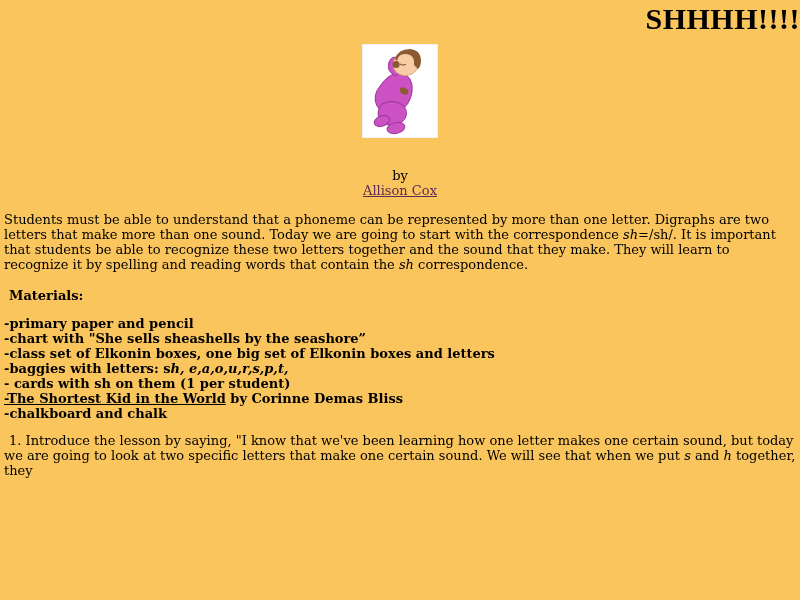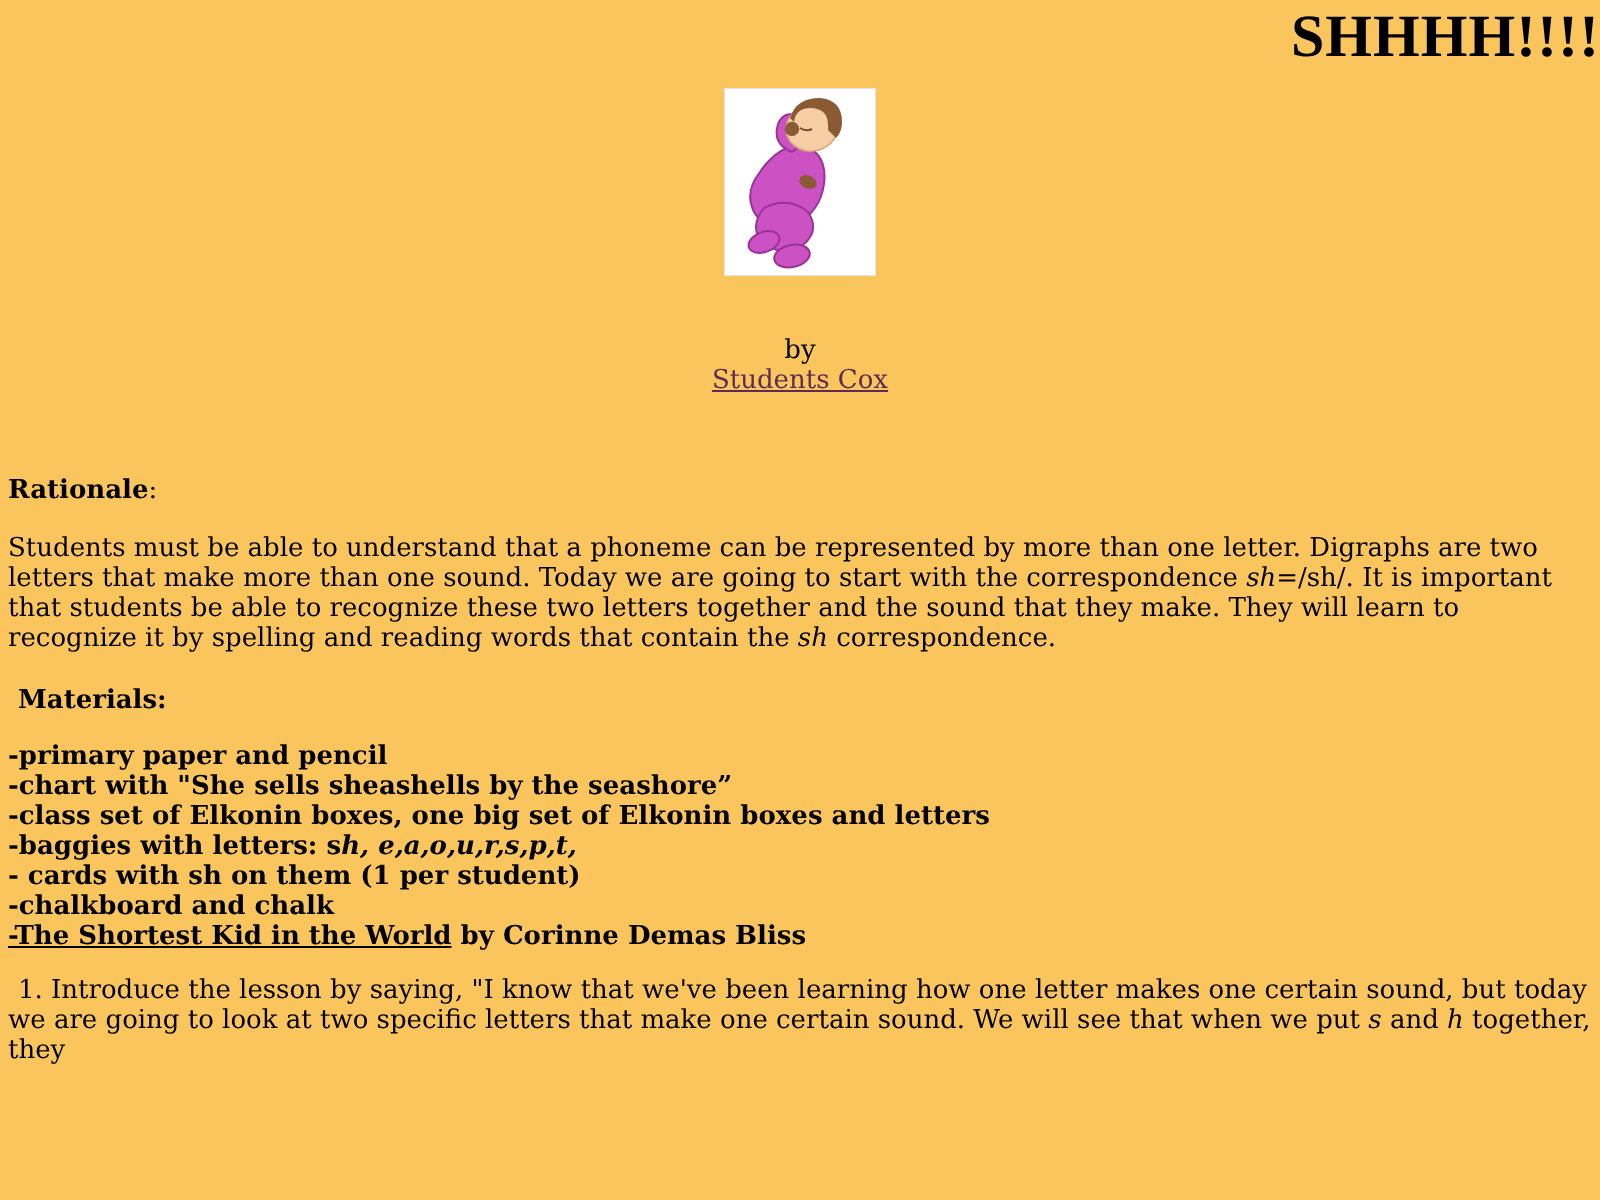--- a/index.html
+++ b/index.html
@@ -71,34 +71,33 @@
 
       <circle cx="34" cy="20.5" r="3.6" fill="#8A5A33"></circle>
 
       <ellipse cx="42" cy="47" rx="4.5" ry="3.2" fill="#8A5A33" transform="rotate(25 42 47)"></ellipse>
     </svg>
   </span>
 </div>
 
 <div class="byline">
   <span class="by">by</span>
-  <a class="author">Students Cox</a>
+  <a class="author">Allison Cox</a>
 </div>
 
 <div class="content">
 
-  <div class="heading rationale-h"><span class="seg-b">Rationale</span><span>:</span></div>
   <div class="rationale-p"><span>Students must be able to understand that a phoneme can be represented by more than one letter. Digraphs are two letters that make more than one sound. Today we are going to start with the correspondence </span><span class="seg-i">sh</span><span>=/sh/. It is important that students be able to recognize these two letters together and the sound that they make. They will learn to recognize it by spelling and reading words that contain the </span><span class="seg-i">sh</span><span> correspondence.</span></div>
 
   <div class="heading materials-h seg-b"><span class="seg-b">Materials:</span></div>
   <div class="materials-list">
     <div class="materials-item"><span>-primary paper and pencil</span></div>
     <div class="materials-item"><span>-chart with "She sells sheashells by the seashore”</span></div>
     <div class="materials-item"><span>-class set of Elkonin boxes, one big set of Elkonin boxes and letters</span></div>
     <div class="materials-item"><span>-baggies with letters: s</span><span class="seg-i">h, e,a,o,u,r,s,p,t,</span></div>
     <div class="materials-item"><span>- cards with sh on them (1 per student)</span></div>
+    <div class="materials-item"><span class="seg-u">-The Shortest Kid in the World</span><span> by Corinne Demas Bliss</span></div>
     <div class="materials-item"><span>-chalkboard and chalk</span></div>
-    <div class="materials-item"><span class="seg-u">-The Shortest Kid in the World</span><span> by Corinne Demas Bliss</span></div>
   </div>
 
   <div class="step"><span>1. Introduce the lesson by saying, "I know that we've been learning how one letter makes one certain sound, but today we are going to look at two specific letters that make one certain sound. We will see that when we put </span><span class="seg-i">s</span><span> and </span><span class="seg-i">h</span><span> together, they</span></div>
 
 </div>
 
 </body></html>

